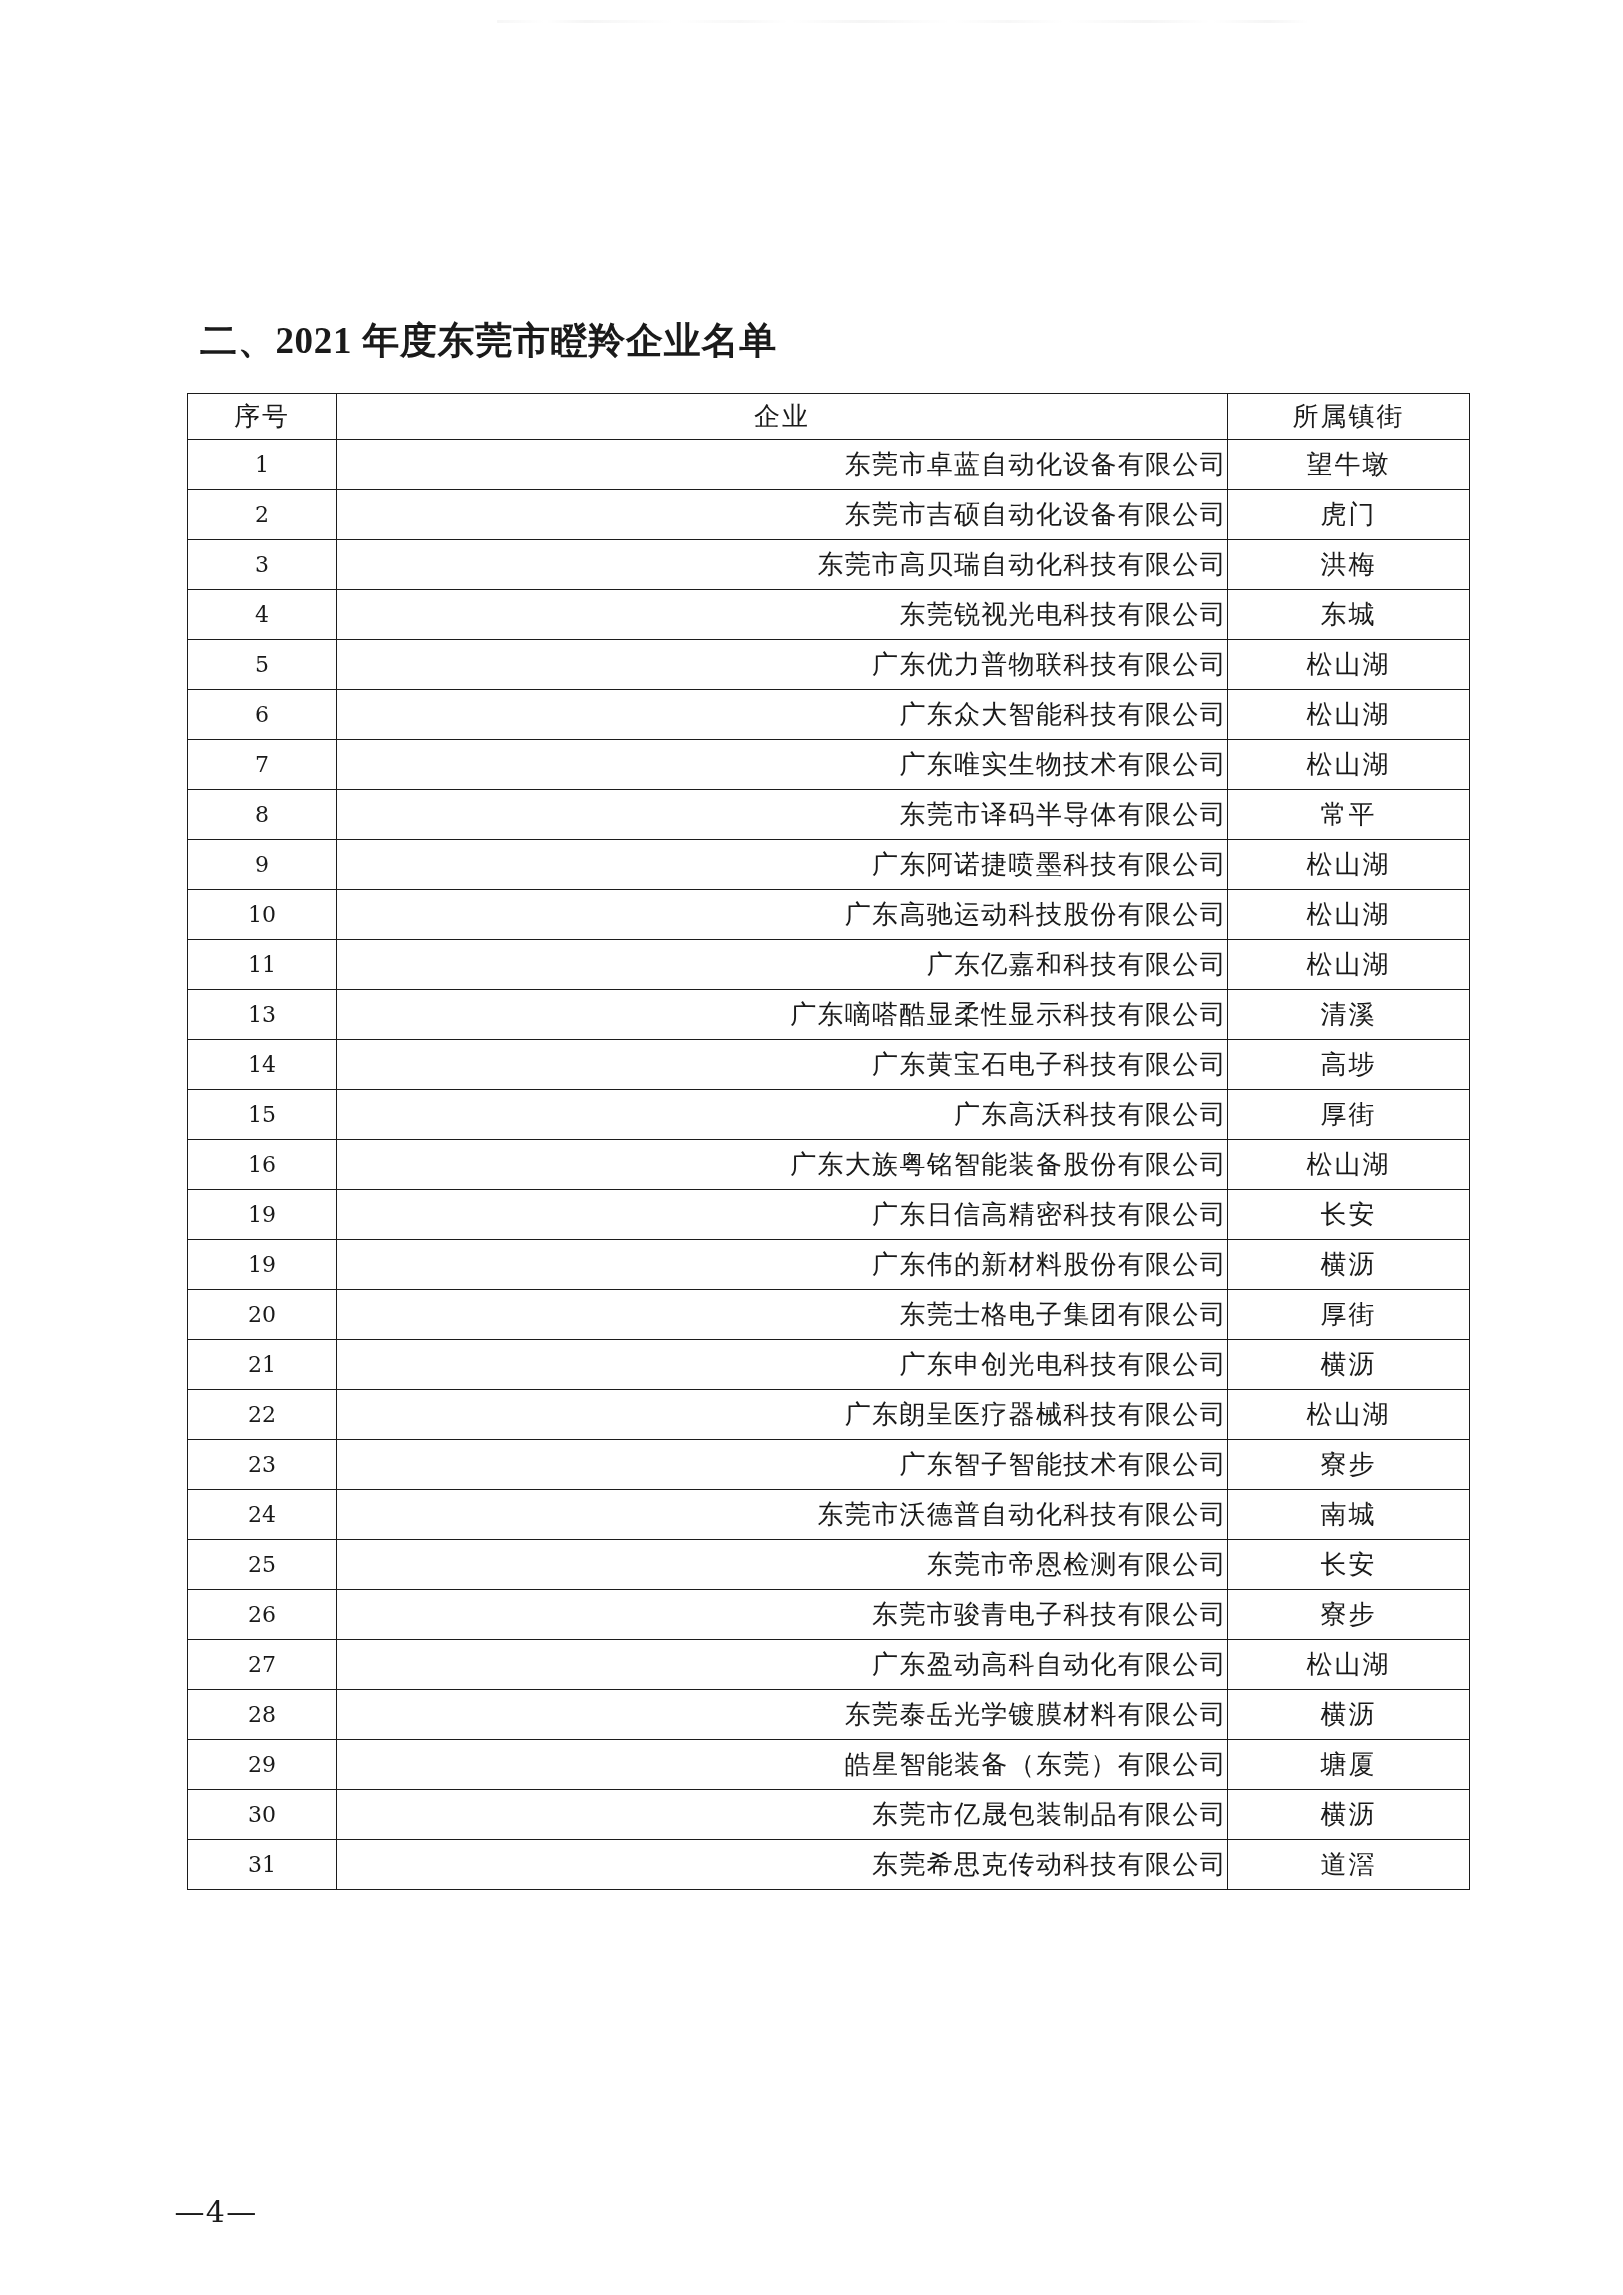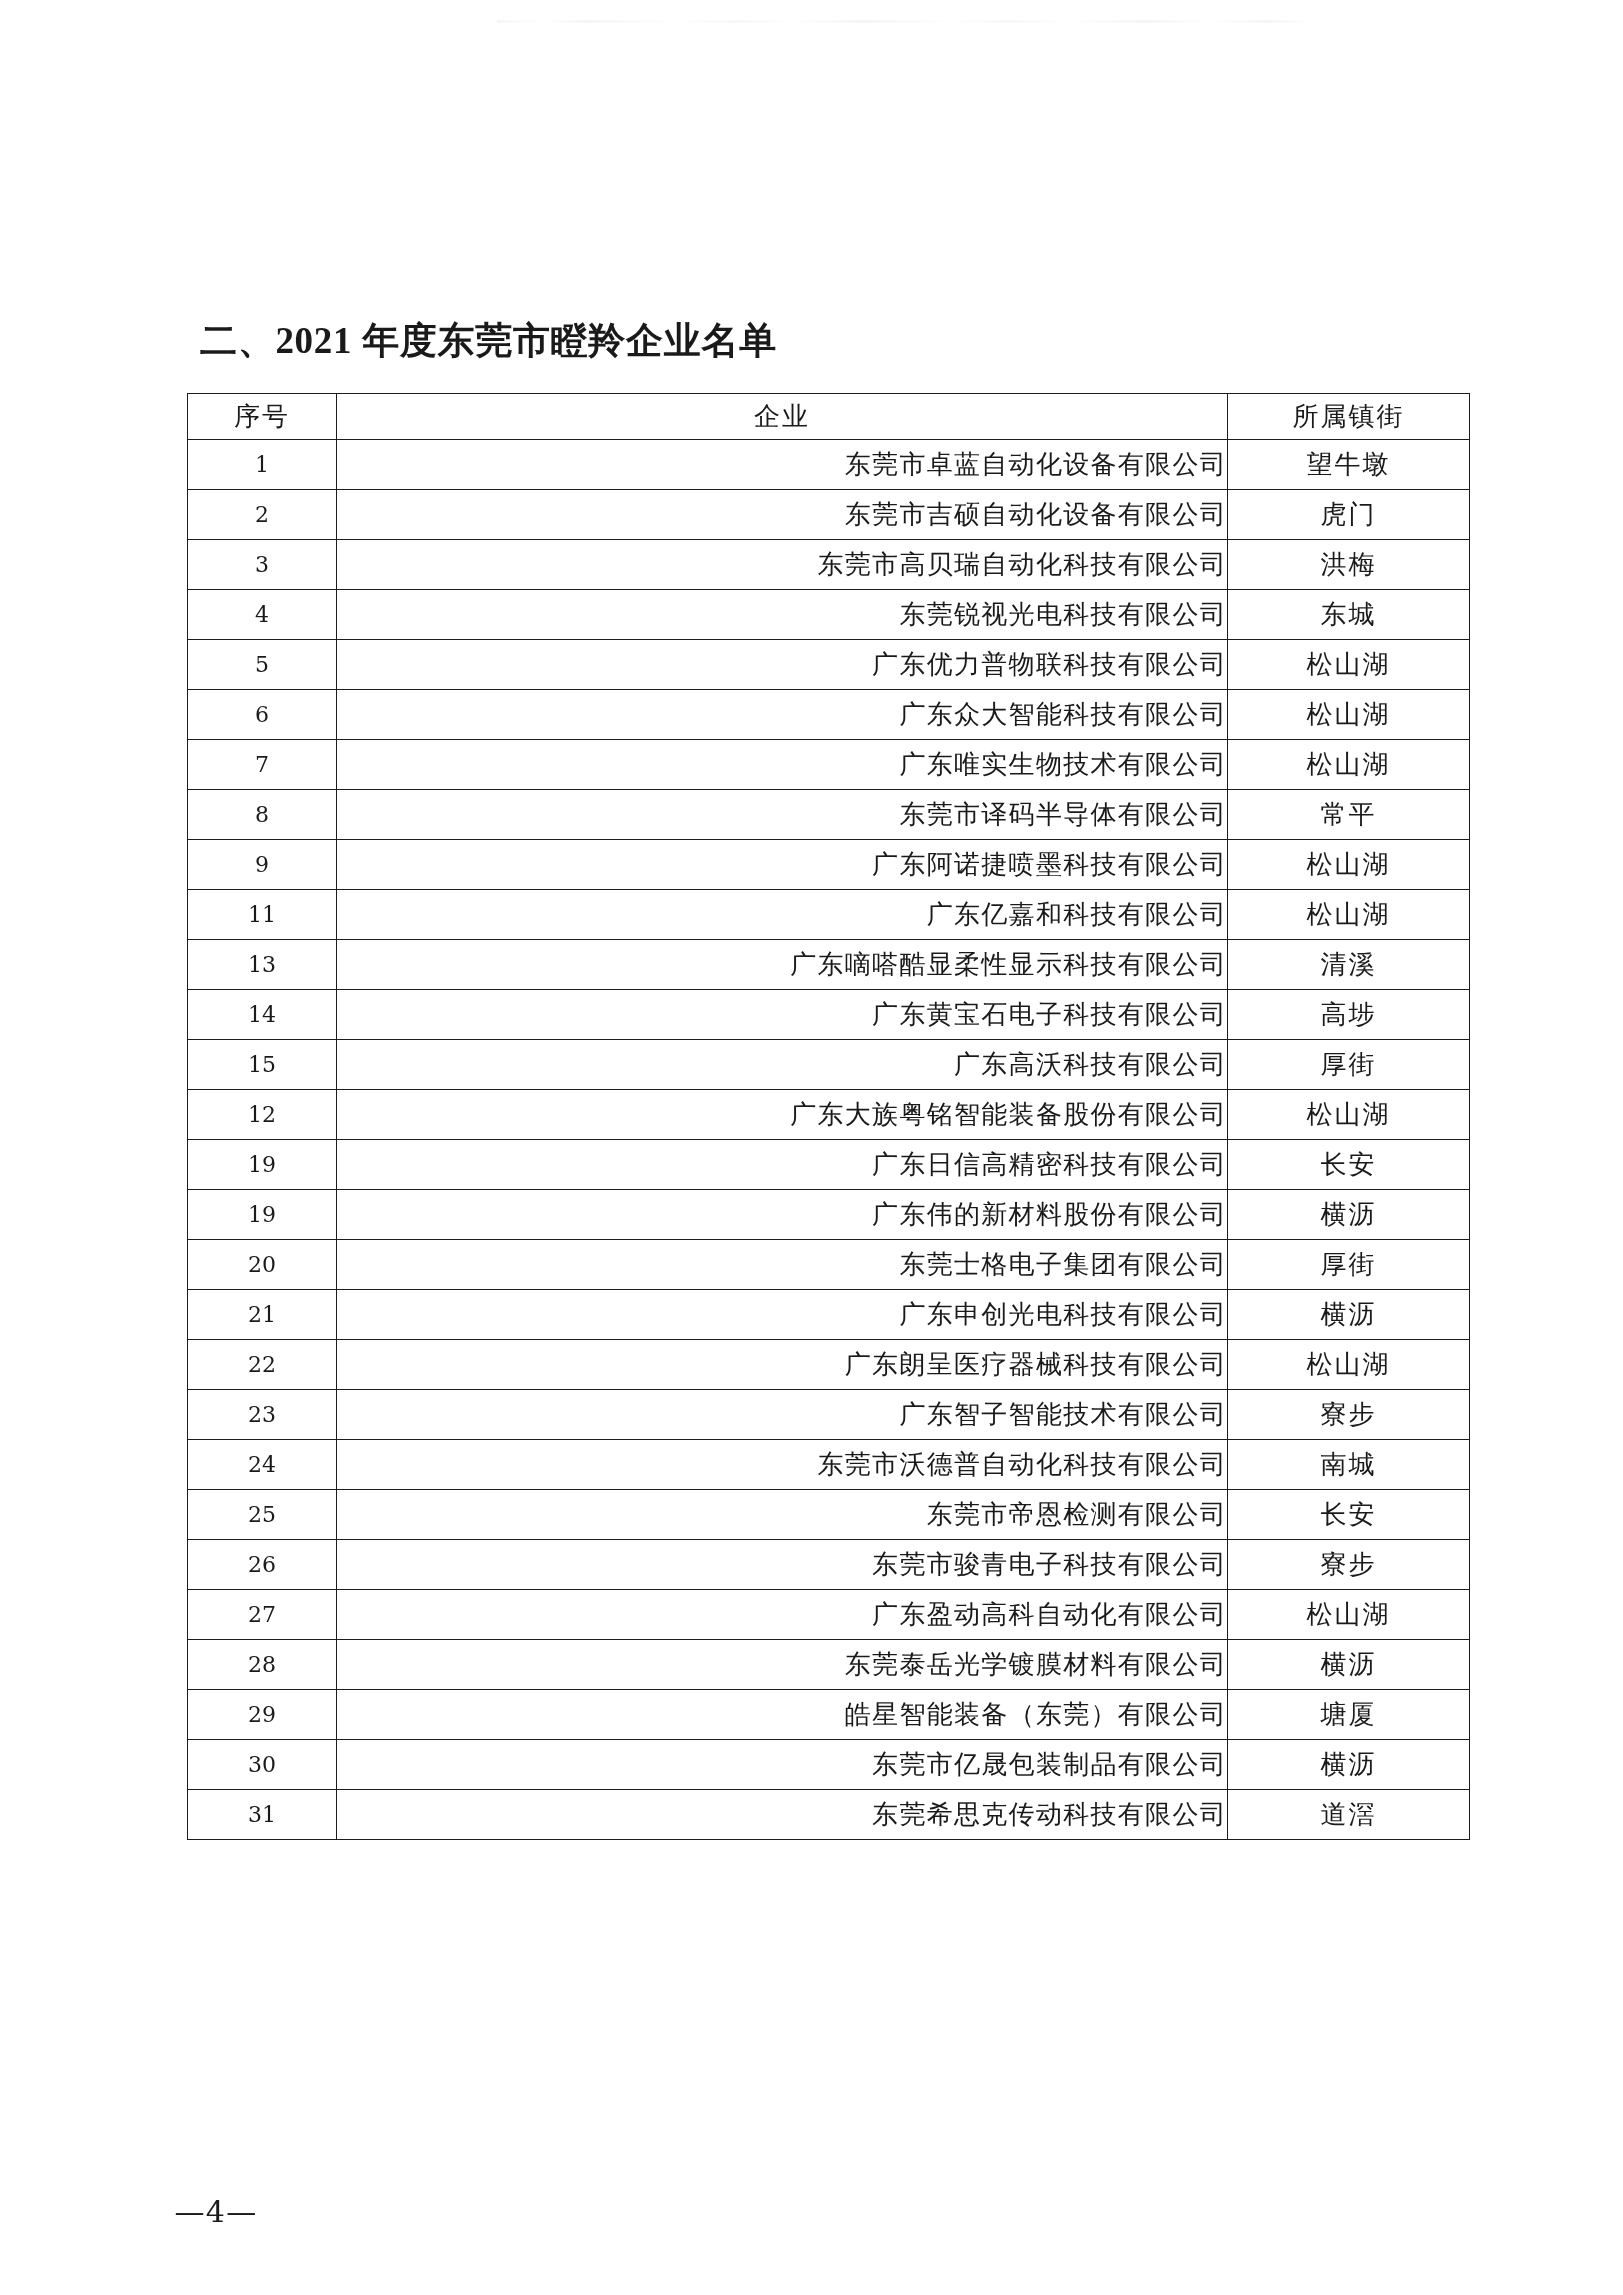--- a/index.html
+++ b/index.html
@@ -179,41 +179,46 @@
             <td class="idx">8</td>
             <td class="name">东莞市译码半导体有限公司</td>
             <td class="town">常平</td>
           </tr>
           <tr>
             <td class="idx">9</td>
             <td class="name">广东阿诺捷喷墨科技有限公司</td>
             <td class="town">松山湖</td>
           </tr>
           <tr>
+            <td class="idx">10</td>
+            <td class="name">广东高驰运动科技股份有限公司</td>
+            <td class="town">松山湖</td>
+          </tr>
+          <tr>
             <td class="idx">11</td>
             <td class="name">广东亿嘉和科技有限公司</td>
             <td class="town">松山湖</td>
           </tr>
           <tr>
             <td class="idx">13</td>
             <td class="name">广东嘀嗒酷显柔性显示科技有限公司</td>
             <td class="town">清溪</td>
           </tr>
           <tr>
             <td class="idx">14</td>
             <td class="name">广东黄宝石电子科技有限公司</td>
             <td class="town">高埗</td>
           </tr>
           <tr>
             <td class="idx">15</td>
             <td class="name">广东高沃科技有限公司</td>
             <td class="town">厚街</td>
           </tr>
           <tr>
-            <td class="idx">12</td>
+            <td class="idx">16</td>
             <td class="name">广东大族粤铭智能装备股份有限公司</td>
             <td class="town">松山湖</td>
           </tr>
           <tr>
             <td class="idx">19</td>
             <td class="name">广东日信高精密科技有限公司</td>
             <td class="town">长安</td>
           </tr>
           <tr>
             <td class="idx">19</td>

